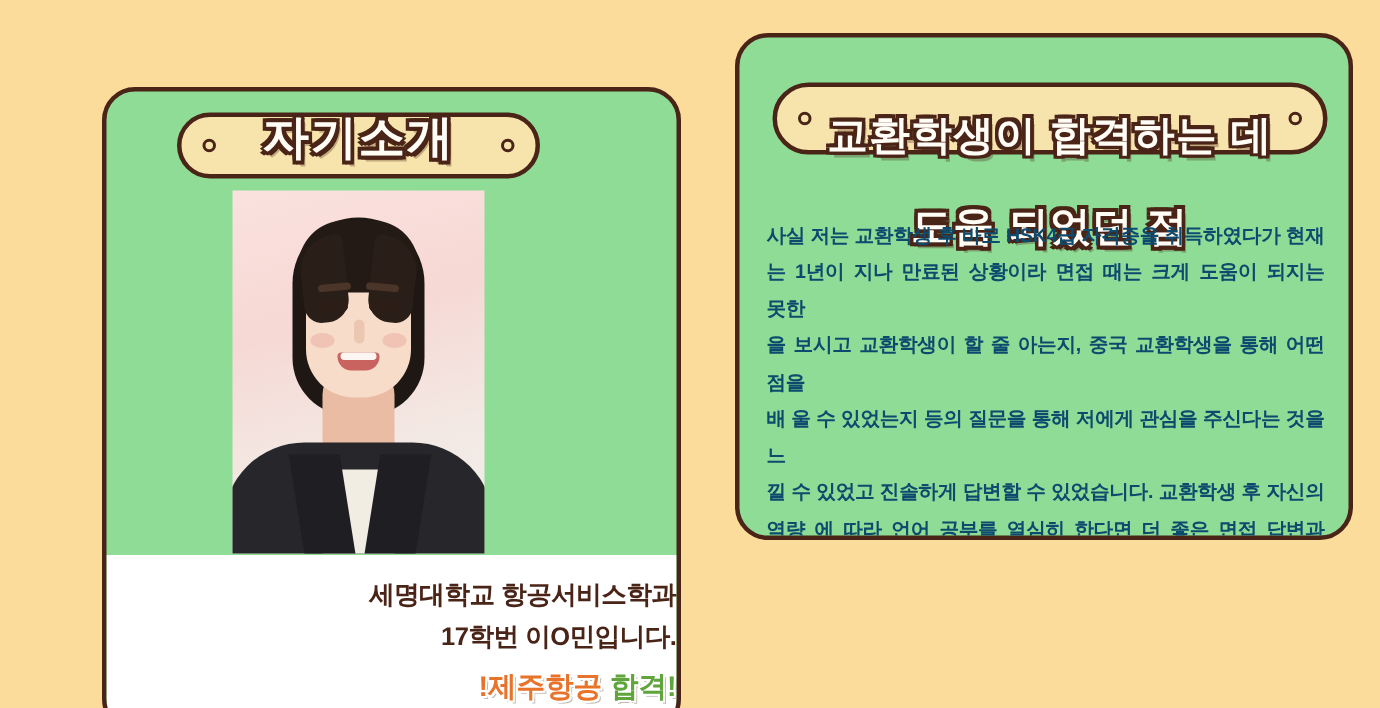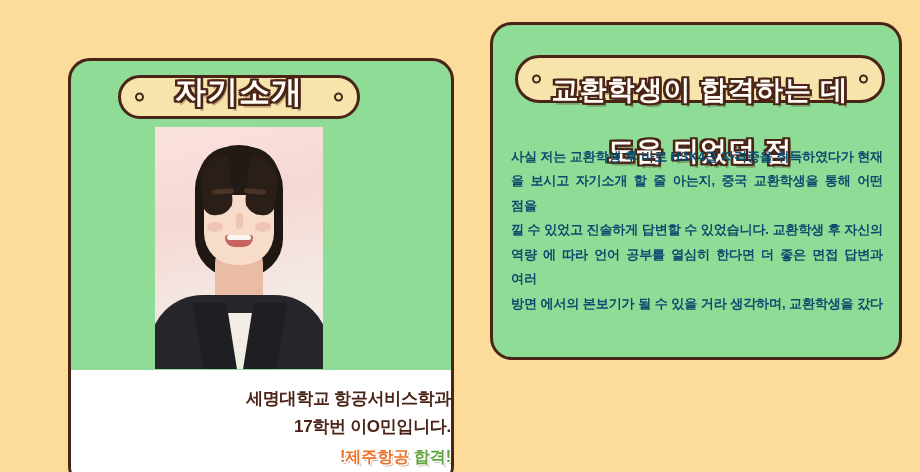--- a/index.html
+++ b/index.html
@@ -94,21 +94,21 @@
     position:absolute;left:0;right:0;bottom:0;height:115px;
     background:#FFFFFF;
     display:flex;flex-direction:column;align-items:flex-end;justify-content:center;
     gap:5px;
   }
   .cap-line{
     color:#4A2417;font-weight:700;font-size:17px;letter-spacing:-.3px;
     white-space:nowrap;
   }
   .cap-highlight{
-    font-weight:700;font-size:16px;white-space:nowrap;margin-top:4px;
+    font-weight:700;font-size:19px;white-space:nowrap;margin-top:4px;
     letter-spacing:0px;
   }
   .cap-highlight .o{color:#E8742B;}
   .cap-highlight .g{color:#5FA53C;}
   .cap-highlight .o,.cap-highlight .g{
     text-shadow:-1.3px -1.3px 0 #FFF,1.3px -1.3px 0 #FFF,-1.3px 1.3px 0 #FFF,1.3px 1.3px 0 #FFF,
                 2px 2px 0 rgba(90,60,35,.35);
   }
 
   
@@ -176,21 +176,23 @@
       <span class="hole h-l"></span>
       <span class="hole h-r"></span>
     </div>
     <div class="pill-title title-right" style="left:22px;width:370px;">
       <span>교환학생이  합격하는 데</span><br>
       <span>도움 되었던 점</span>
     </div>
 
     <div class="body-text">
       <span class="body-line just">사실 저는 교환학생 후 바로 HSK4급 자격증을 취득하였다가 현재</span>
-      <span class="body-line just">을 보시고 자기소개 할 줄 아는지, 중국 교환학생을 통해 어떤 점을</span>
+      <span class="body-line just">는 1년이 지나 만료된 상황이라 면접 때는 크게 도움이 되지는 못한</span>
+      <span class="body-line just">을 보시고 교환학생이 할 줄 아는지, 중국 교환학생을 통해 어떤 점을</span>
+      <span class="body-line just">배 울 수 있었는지 등의 질문을 통해 저에게 관심을 주신다는 것을 느</span>
       <span class="body-line just">낄 수 있었고 진솔하게 답변할 수 있었습니다. 교환학생 후 자신의</span>
       <span class="body-line just">역량 에 따라 언어 공부를 열심히 한다면 더 좋은 면접 답변과 여러</span>
       <span class="body-line just">방면 에서의 본보기가 될 수 있을 거라 생각하며, 교환학생을 갔다</span>
 
     </div>
   </div>
 
 </div>
 
 </body></html>

